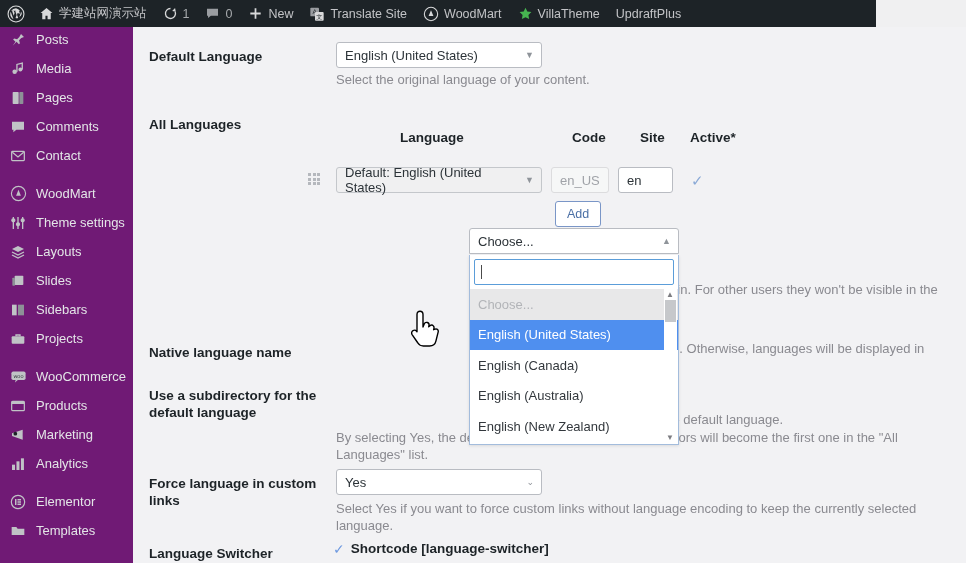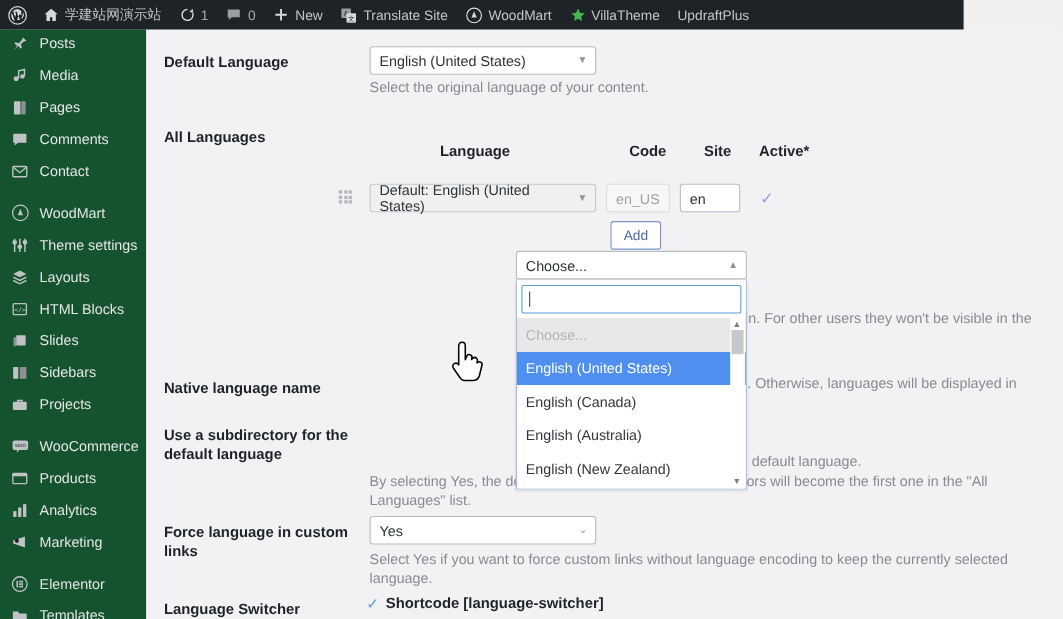--- a/index.html
+++ b/index.html
@@ -25,21 +25,21 @@
     height: 27px; padding: 0 8px;
     color: #c3c4c7;
   }
   .ab-item .glyph { display: inline-flex; align-items: center; justify-content: center; }
   .ab-count { color: #a7aaad; }
 
   
   .sidebar {
     position: absolute; left: 0; top: 27px;
     width: 133px; height: 536px;
-    background: #14532d;
+    background: #701a75;
     overflow: hidden;
   }
   .menu-item {
     display: flex; align-items: center;
     height: 29px; padding-left: 9px; gap: 9px;
     color: #e3e5e7; font-size: 13px;
   }
   .menu-item .mi-icon {
     width: 18px; height: 18px;
     display: inline-flex; align-items: center; justify-content: center;
@@ -376,29 +376,20 @@
       <span class="mi-icon">
         <svg width="16" height="16" viewBox="0 0 24 24">
             <path d="m12 3 9 4.5-9 4.5-9-4.5z" fill="#c0c3c6"></path>
             <path d="m3 12 9 4.5 9-4.5" fill="none" stroke="#c0c3c6" stroke-width="2"></path>
             <path d="m3 16.5 9 4.5 9-4.5" fill="none" stroke="#c0c3c6" stroke-width="2"></path>
           </svg>
       </span>
       <span>Layouts</span>
     </div>
 
-    <div class="menu-item">
-      <span class="mi-icon">
-        <svg width="16" height="16" viewBox="0 0 24 24">
-            <rect x="3" y="4.5" width="18" height="15" rx="1.5" fill="none" stroke="#c0c3c6" stroke-width="1.8"></rect>
-            <text x="12" y="15.6" font-size="8.5" fill="#c0c3c6" text-anchor="middle" font-family="DejaVu Sans Mono">&lt;/&gt;</text>
-          </svg>
-      </span>
-      <span>HTML Blocks</span>
-    </div>
 
     <div class="menu-item">
       <span class="mi-icon">
         <svg width="16" height="16" viewBox="0 0 24 24">
             <rect x="7" y="4" width="13" height="14" rx="1.2" fill="#c0c3c6"></rect>
             <rect x="3.5" y="7" width="4" height="12" rx="1" fill="#8d9197"></rect>
           </svg>
       </span>
       <span>Slides</span>
     </div>
@@ -442,36 +433,36 @@
             <rect x="2.5" y="5" width="19" height="14" rx="1.4" fill="none" stroke="#c0c3c6" stroke-width="1.8"></rect>
             <rect x="2.5" y="5" width="19" height="4" fill="#c0c3c6"></rect>
           </svg>
       </span>
       <span>Products</span>
     </div>
 
     <div class="menu-item">
       <span class="mi-icon">
         <svg width="16" height="16" viewBox="0 0 24 24">
+            <path d="M3 9.5 19 4v15L3 13.5z" fill="#c0c3c6"></path>
+            <circle cx="8" cy="10" r="2.8" fill="#1d2327"></circle>
+          </svg>
+      </span>
+      <span>Marketing</span>
+    </div>
+
+    <div class="menu-item">
+      <span class="mi-icon">
+        <svg width="16" height="16" viewBox="0 0 24 24">
             <rect x="3" y="13" width="4.5" height="8" fill="#c0c3c6"></rect>
             <rect x="9.7" y="8" width="4.5" height="13" fill="#c0c3c6"></rect>
             <rect x="16.4" y="3.5" width="4.5" height="17.5" fill="#c0c3c6"></rect>
           </svg>
       </span>
       <span>Analytics</span>
-    </div>
-
-    <div class="menu-item">
-      <span class="mi-icon">
-        <svg width="16" height="16" viewBox="0 0 24 24">
-            <path d="M3 9.5 19 4v15L3 13.5z" fill="#c0c3c6"></path>
-            <circle cx="8" cy="10" r="2.8" fill="#1d2327"></circle>
-          </svg>
-      </span>
-      <span>Marketing</span>
     </div>
 
     <div class="menu-gap"></div>
 
     <div class="menu-item">
       <span class="mi-icon">
         <svg width="16" height="16" viewBox="0 0 24 24">
             <circle cx="12" cy="12" r="10" fill="none" stroke="#c0c3c6" stroke-width="1.8"></circle>
             <rect x="7.5" y="7.5" width="2.2" height="9" fill="#c0c3c6"></rect>
             <rect x="11.2" y="7.5" width="5.3" height="2.2" fill="#c0c3c6"></rect>

